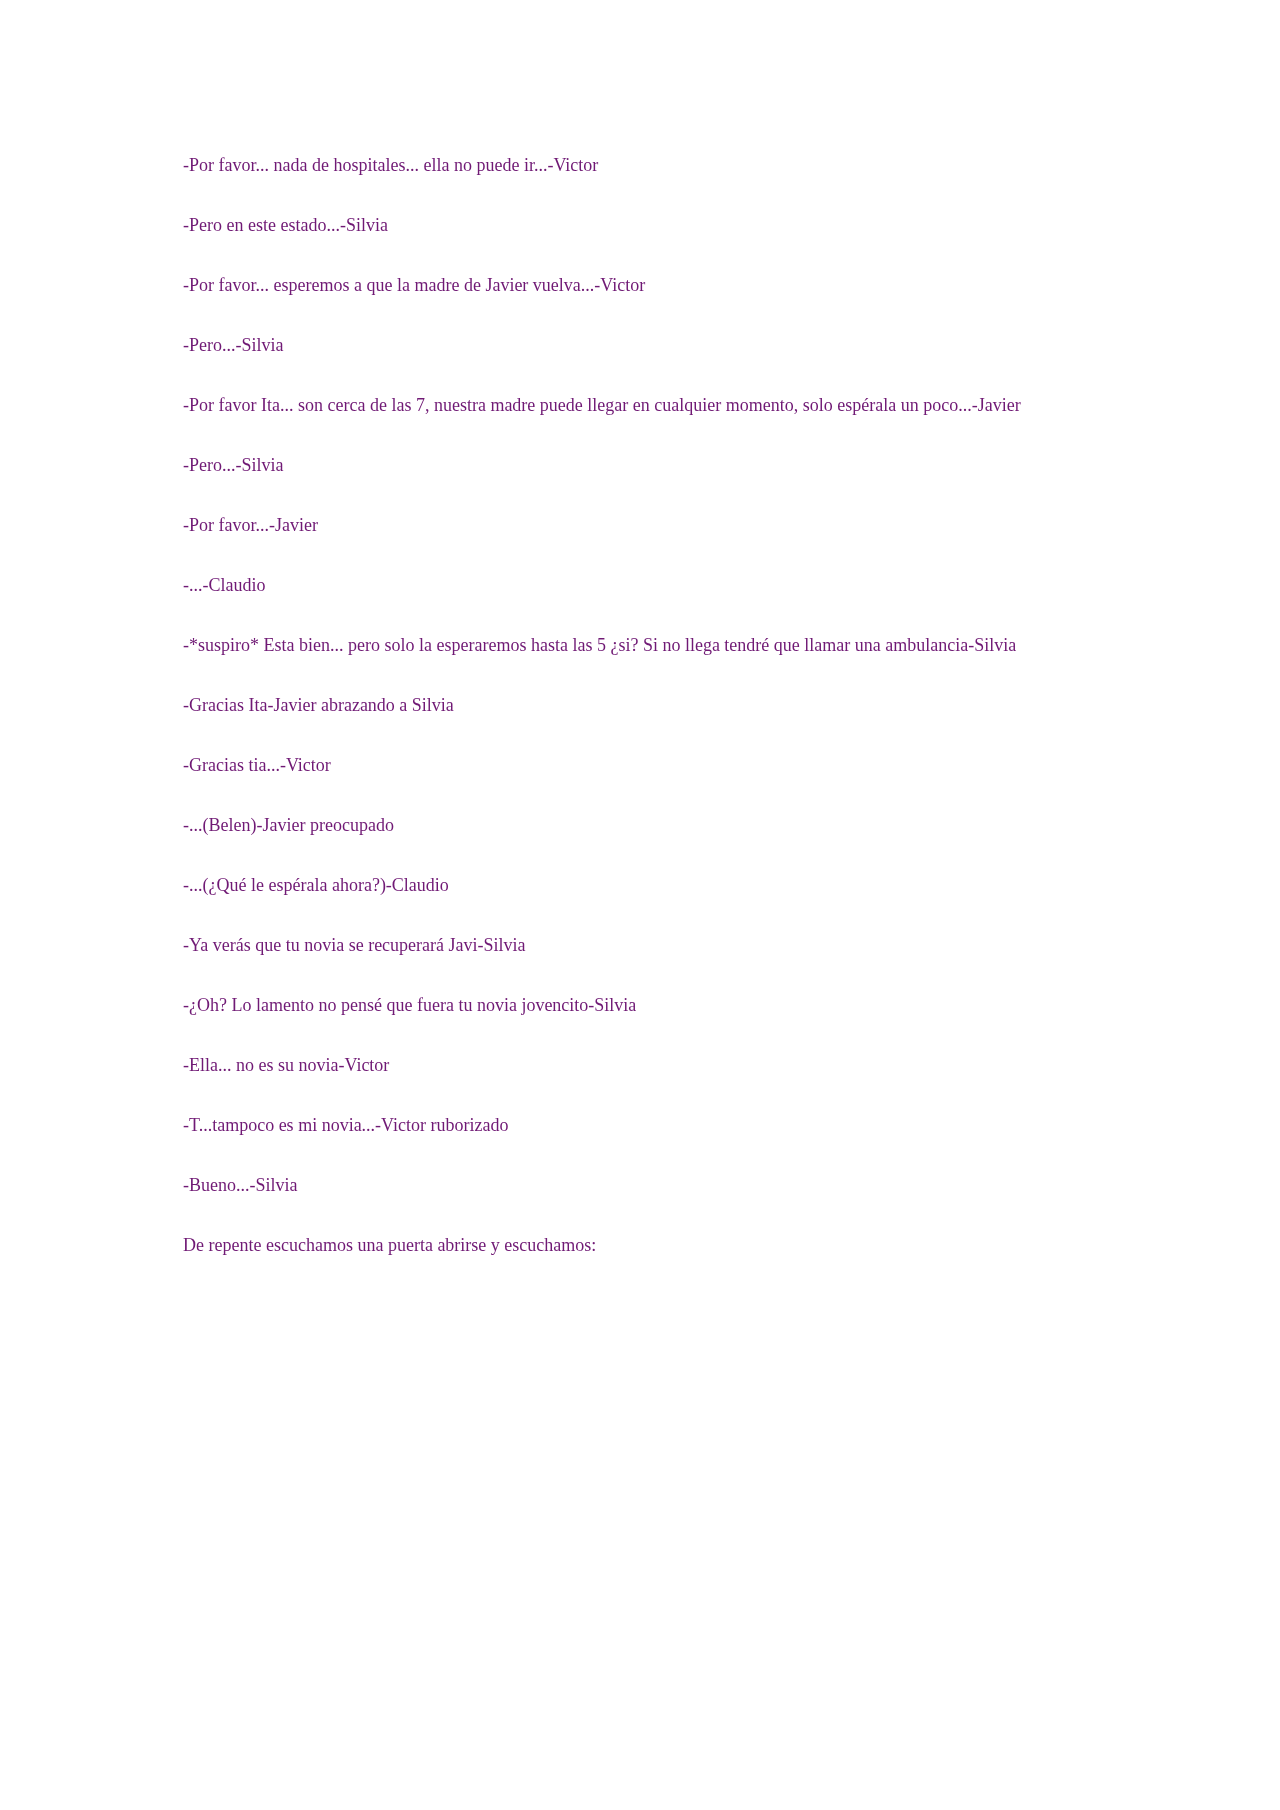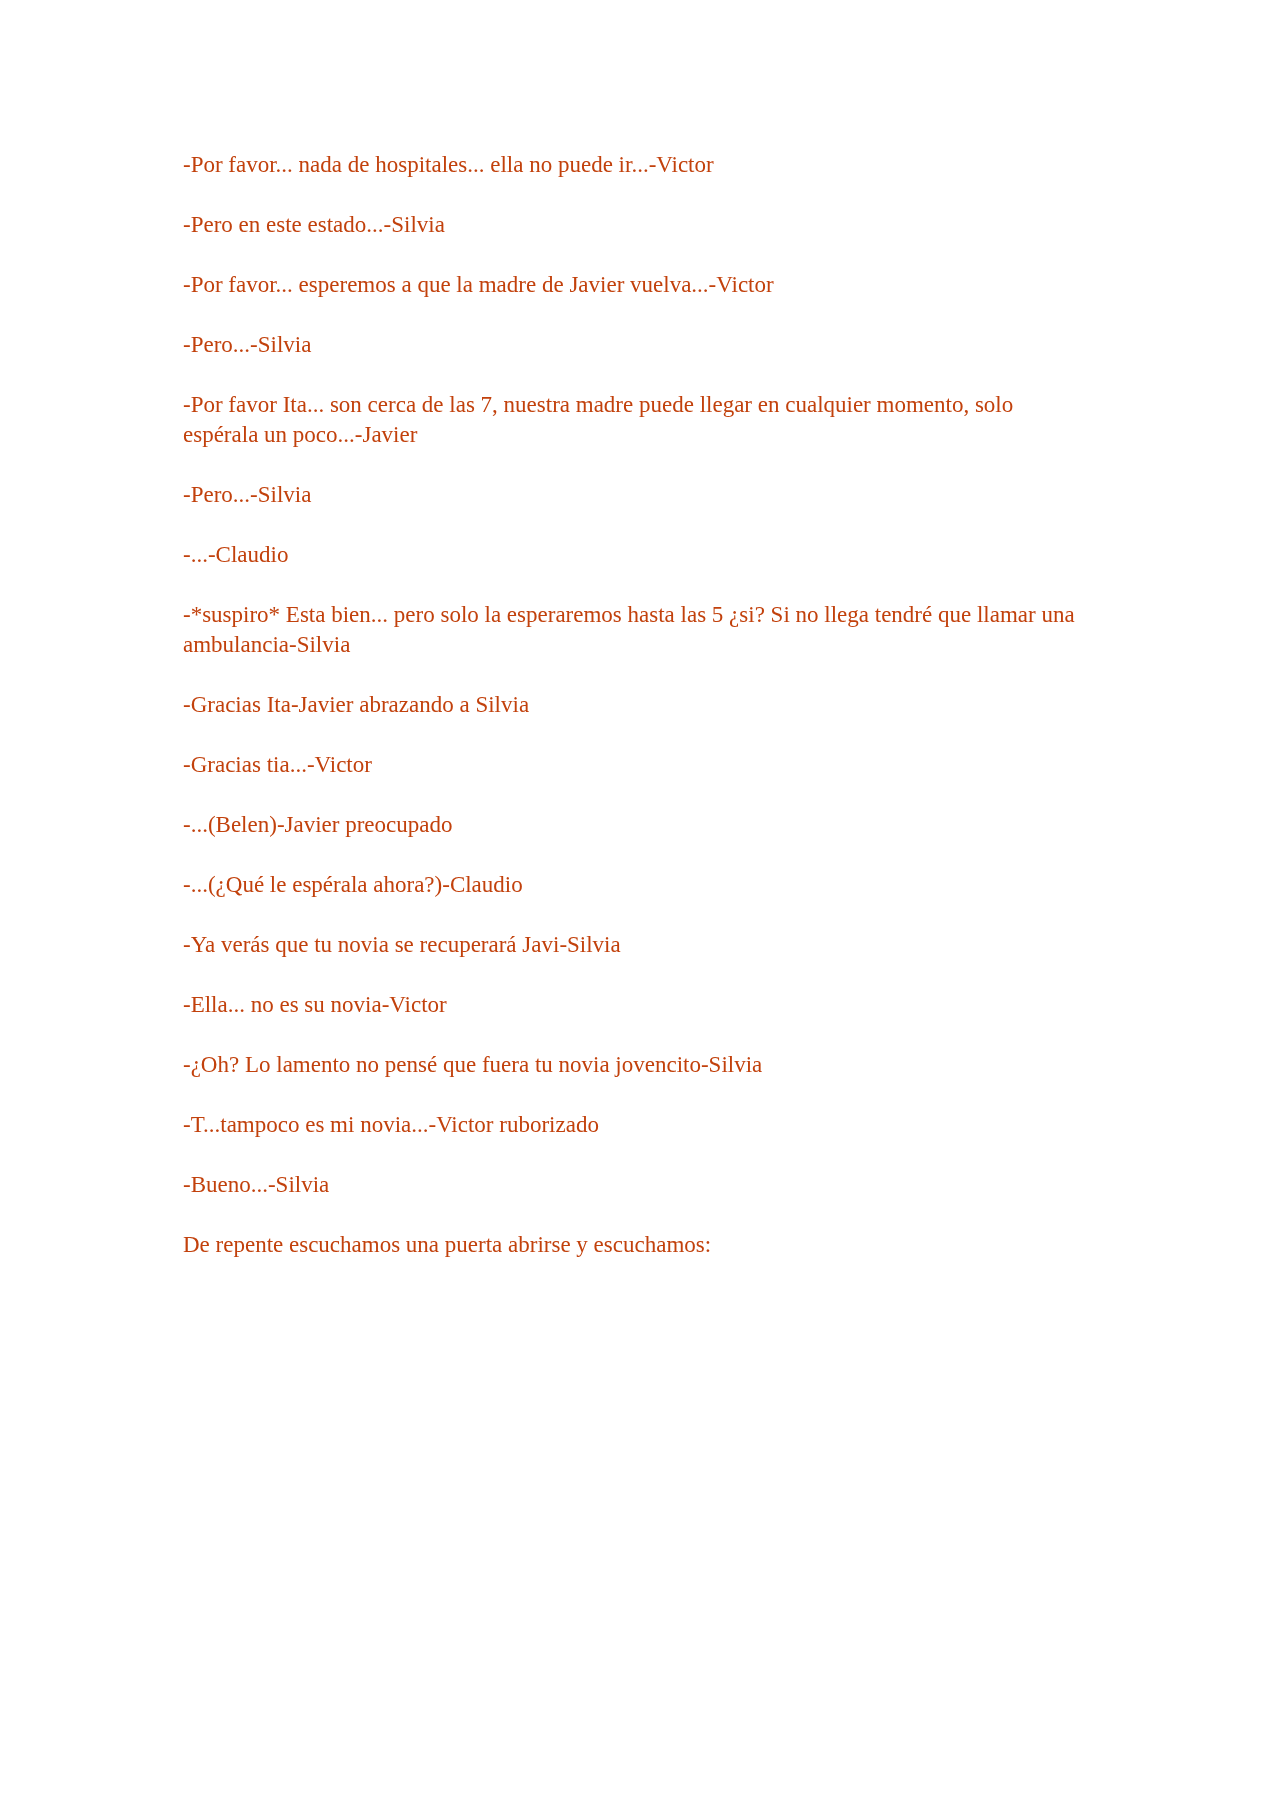--- a/index.html
+++ b/index.html
@@ -12,44 +12,45 @@
       height: 1810px;
       position: relative;
       overflow: hidden;
     }
     .page {
       position: absolute;
       left: 183px;
       top: 150px;
       width: 900px;
       font-family: "Liberation Serif", "DejaVu Serif", serif;
-      font-size: 23px;
+      font-size: 18px;
       line-height: 30px;
-      color: #c2410c;
+      color: #701a75;
     }
     .para {
       margin: 0 0 30px 0;
       padding: 0;
     }
   </style>
 </head>
 <body>
 
 <div class="page">
   <p class="para">-Por favor... nada de hospitales... ella no puede ir...-Victor</p>
   <p class="para">-Pero en este estado...-Silvia</p>
   <p class="para">-Por favor... esperemos a que la madre de Javier vuelva...-Victor</p>
   <p class="para">-Pero...-Silvia</p>
   <p class="para">-Por favor Ita... son cerca de las 7, nuestra madre puede llegar en cualquier momento, solo espérala un poco...-Javier</p>
   <p class="para">-Pero...-Silvia</p>
+  <p class="para">-Por favor...-Javier</p>
   <p class="para">-...-Claudio</p>
   <p class="para">-*suspiro* Esta bien... pero solo la esperaremos hasta las 5 ¿si? Si no llega tendré que llamar una ambulancia-Silvia</p>
   <p class="para">-Gracias Ita-Javier abrazando a Silvia</p>
   <p class="para">-Gracias tia...-Victor</p>
   <p class="para">-...(Belen)-Javier preocupado</p>
   <p class="para">-...(¿Qué le espérala ahora?)-Claudio</p>
   <p class="para">-Ya verás que tu novia se recuperará Javi-Silvia</p>
+  <p class="para">-¿Oh? Lo lamento no pensé que fuera tu novia jovencito-Silvia</p>
   <p class="para">-Ella... no es su novia-Victor</p>
-  <p class="para">-¿Oh? Lo lamento no pensé que fuera tu novia jovencito-Silvia</p>
   <p class="para">-T...tampoco es mi novia...-Victor ruborizado</p>
   <p class="para">-Bueno...-Silvia</p>
   <p class="para">De repente escuchamos una puerta abrirse y escuchamos:</p>
 </div>
 
 </body></html>

